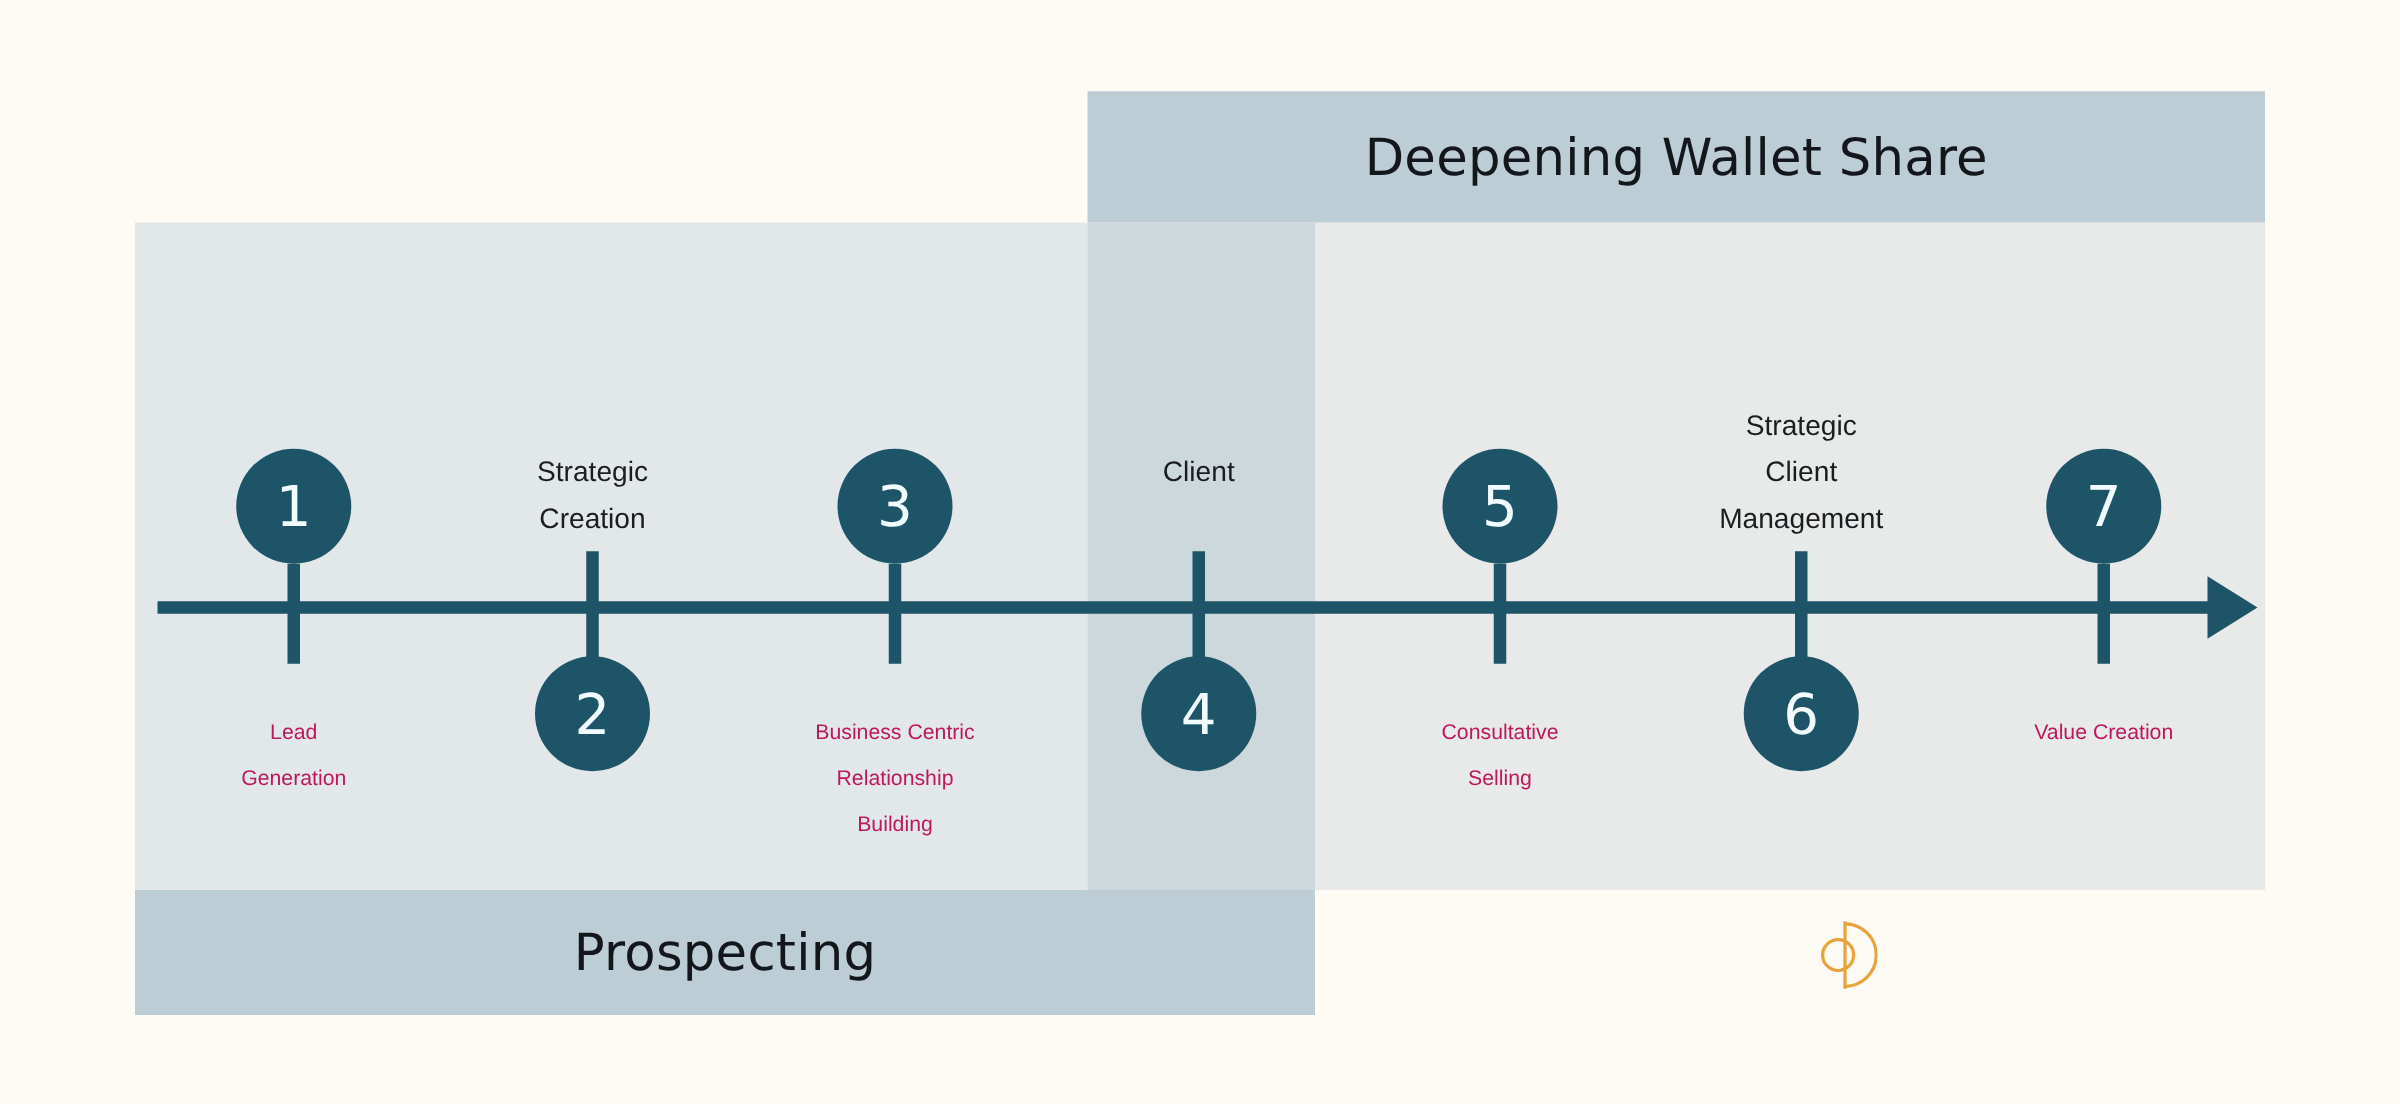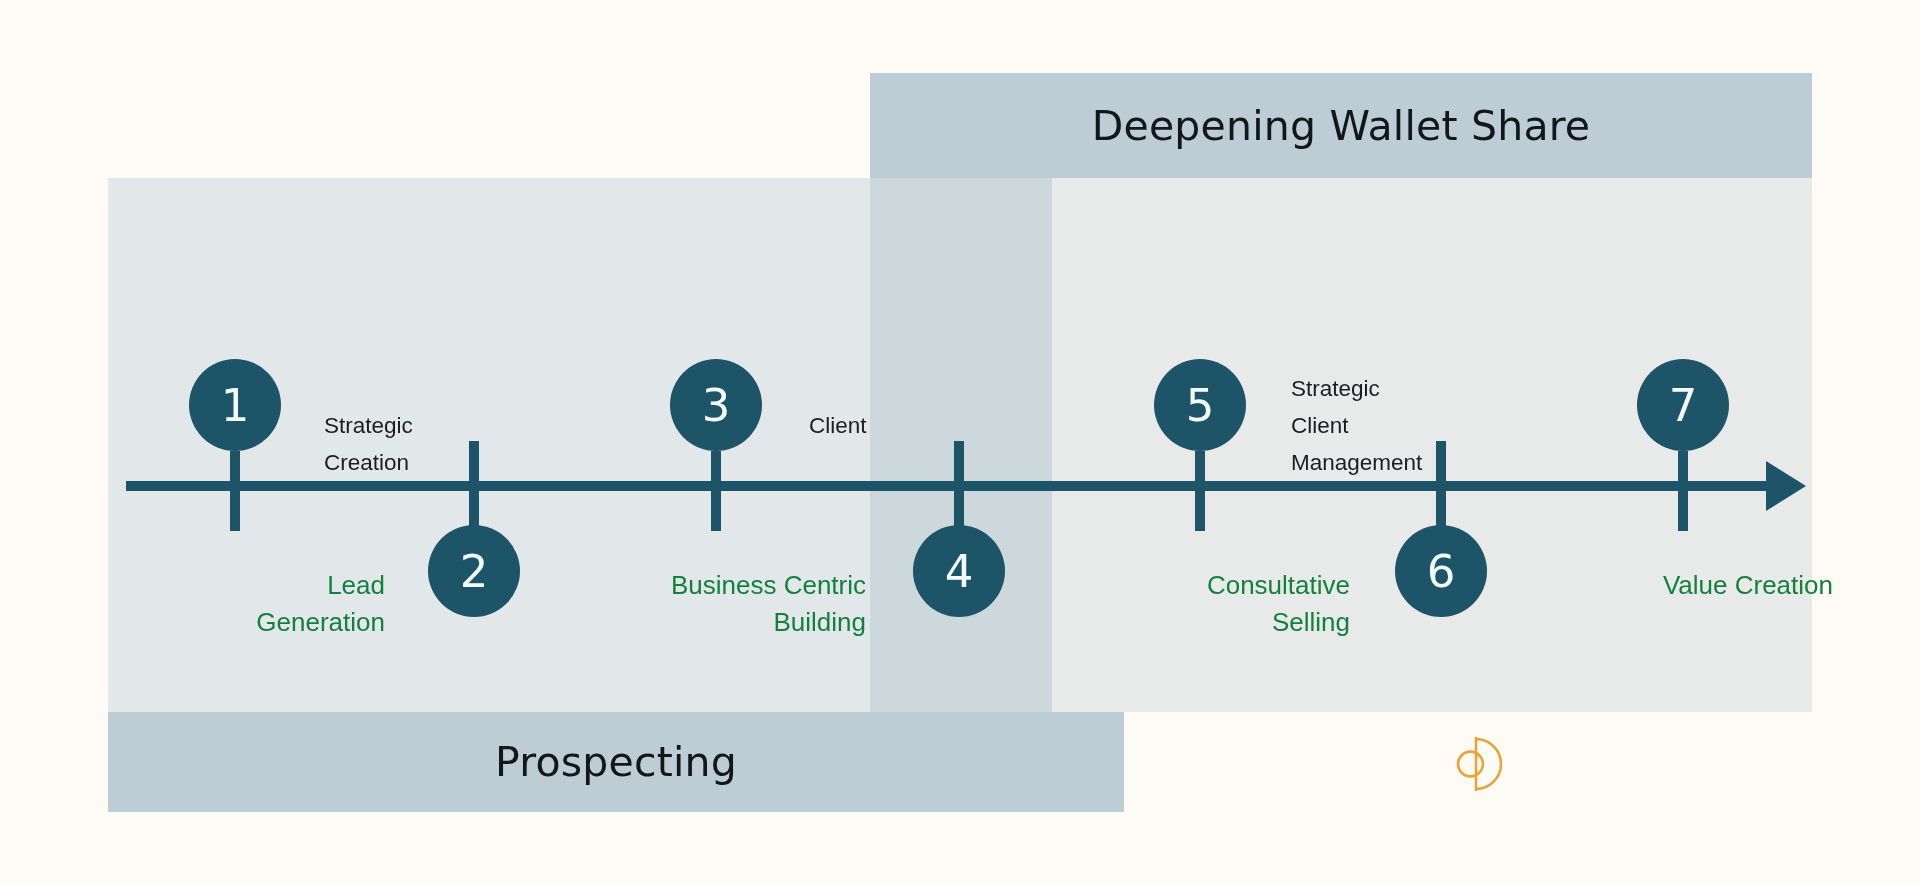--- a/index.html
+++ b/index.html
@@ -15,21 +15,21 @@
   
   .panel{position:absolute;}
   #panel-left   {left:108px; top:178px; width:762px;  height:534px; background:#e2e7ea;}
   #panel-overlap{left:870px; top:178px; width:182px;  height:534px; background:#ccd8dc;}
   #panel-right  {left:1052px;top:178px; width:760px;  height:534px; background:#e8e9e9;}
 
   
   .band{position:absolute;display:flex;align-items:center;justify-content:center;
         background:#bdcdd6;}
   #band-deepening{left:870px;  top:73px;  width:942px; height:105px;}
-  #band-prospecting{left:108px;top:712px;width:1016px;height:100px;}
+  #band-prospecting{left:108px;top:712px;width:944px;height:100px;}
   .band-title{
     font-size:41px;font-weight:400;color:#13161a;letter-spacing:.2px;
     font-family:"DejaVu Sans",sans-serif;white-space:nowrap;
   }
   #band-prospecting .band-title{font-size:41px;}
 
   
   #band-deepening{left:870px;width:942px;}
 
   
@@ -54,24 +54,24 @@
     position:absolute;left:-46px;width:92px;height:92px;border-radius:50%;
     background:#1e5467;color:#f2fbfd;
     display:flex;align-items:center;justify-content:center;
     font-size:45px;font-weight:400;font-family:"DejaVu Sans",sans-serif;
     line-height:1;
   }
   .marker.above{top:359px;}
   .marker.below{top:525px;}
 
   
-  .lbl-top{position:absolute;left:-150px;width:300px;text-align:left;
-           color:#1b1d20;font-size:22.5px;line-height:37px;margin-top:48px;}
-  .lbl-bot{position:absolute;left:-150px;width:300px;text-align:right;
-           color:#15803d;font-size:26px;line-height:37px;top:567px;}
+  .lbl-top{position:absolute;left:-150px;width:300px;text-align:center;
+           color:#1b1d20;font-size:22.5px;line-height:37px;}
+  .lbl-bot{position:absolute;left:-150px;width:300px;text-align:center;
+           color:#be185d;font-size:17px;line-height:37px;top:567px;}
 
   
   #logo{position:absolute;left:1456px;top:735px;display:flex;align-items:center;gap:18px;}
   #logo-mark{width:46px;height:58px;position:relative;flex:none;}
   #logo-text{
     font-size:27px;letter-spacing:4.2px;color:#2c4a5a;
     font-family:"Liberation Sans",sans-serif;white-space:nowrap;
   }
 </style>
 </head>
@@ -108,20 +108,21 @@
         <div class="lbl-top" style="top: 359px;">
           <div>Strategic</div>
           <div>Creation</div>
         </div>
       </div>
       <div class="stage" style="left: 716px;">
         <div class="tick up" style="background: rgb(30, 84, 103);"></div>
         <div class="marker above" style="background: rgb(30, 84, 103);">3</div>
         <div class="lbl-bot">
           <div>Business Centric</div>
+          <div>Relationship</div>
           <div>Building</div>
         </div>
       </div>
       <div class="stage" style="left: 959px;">
         <div class="tick down" style="background: rgb(30, 84, 103);"></div>
         <div class="marker below" style="background: rgb(30, 84, 103);">4</div>
         <div class="lbl-top" style="top: 359px;">
           <div>Client</div>
         </div>
       </div>

